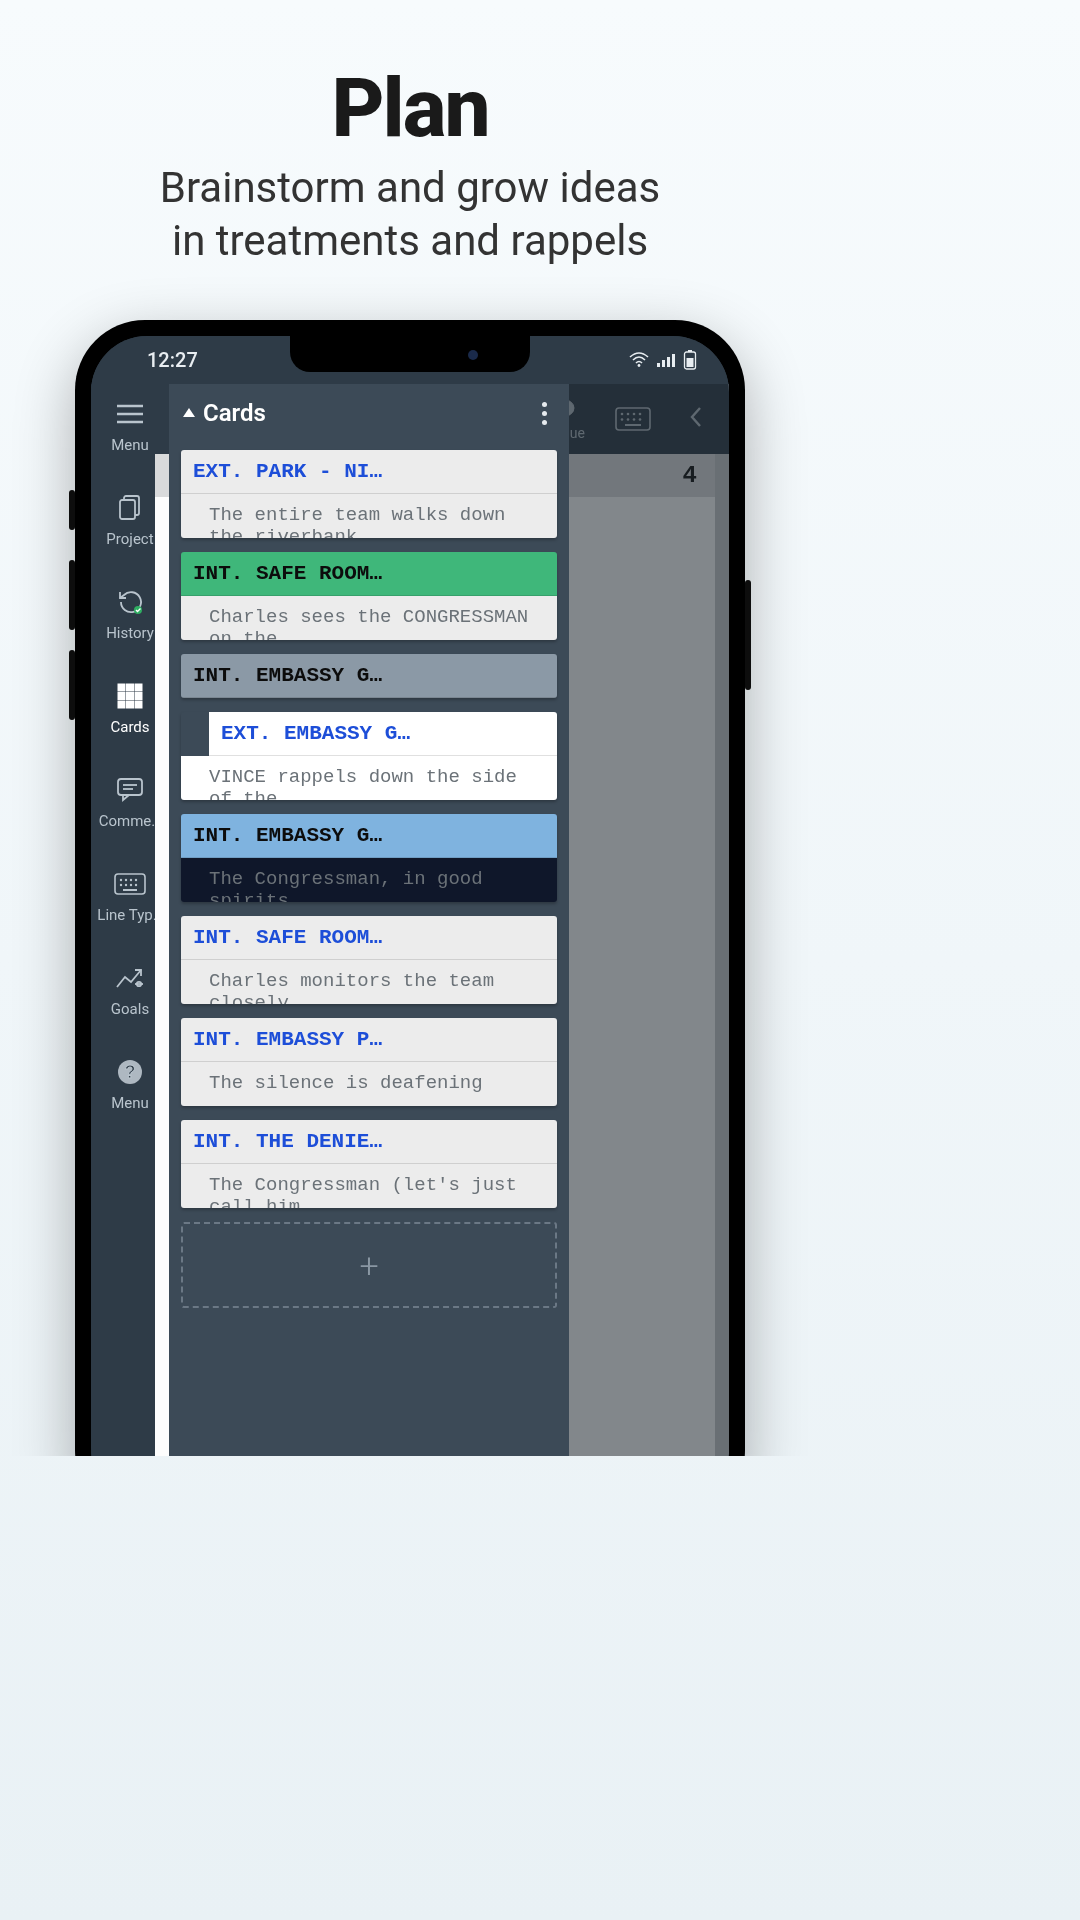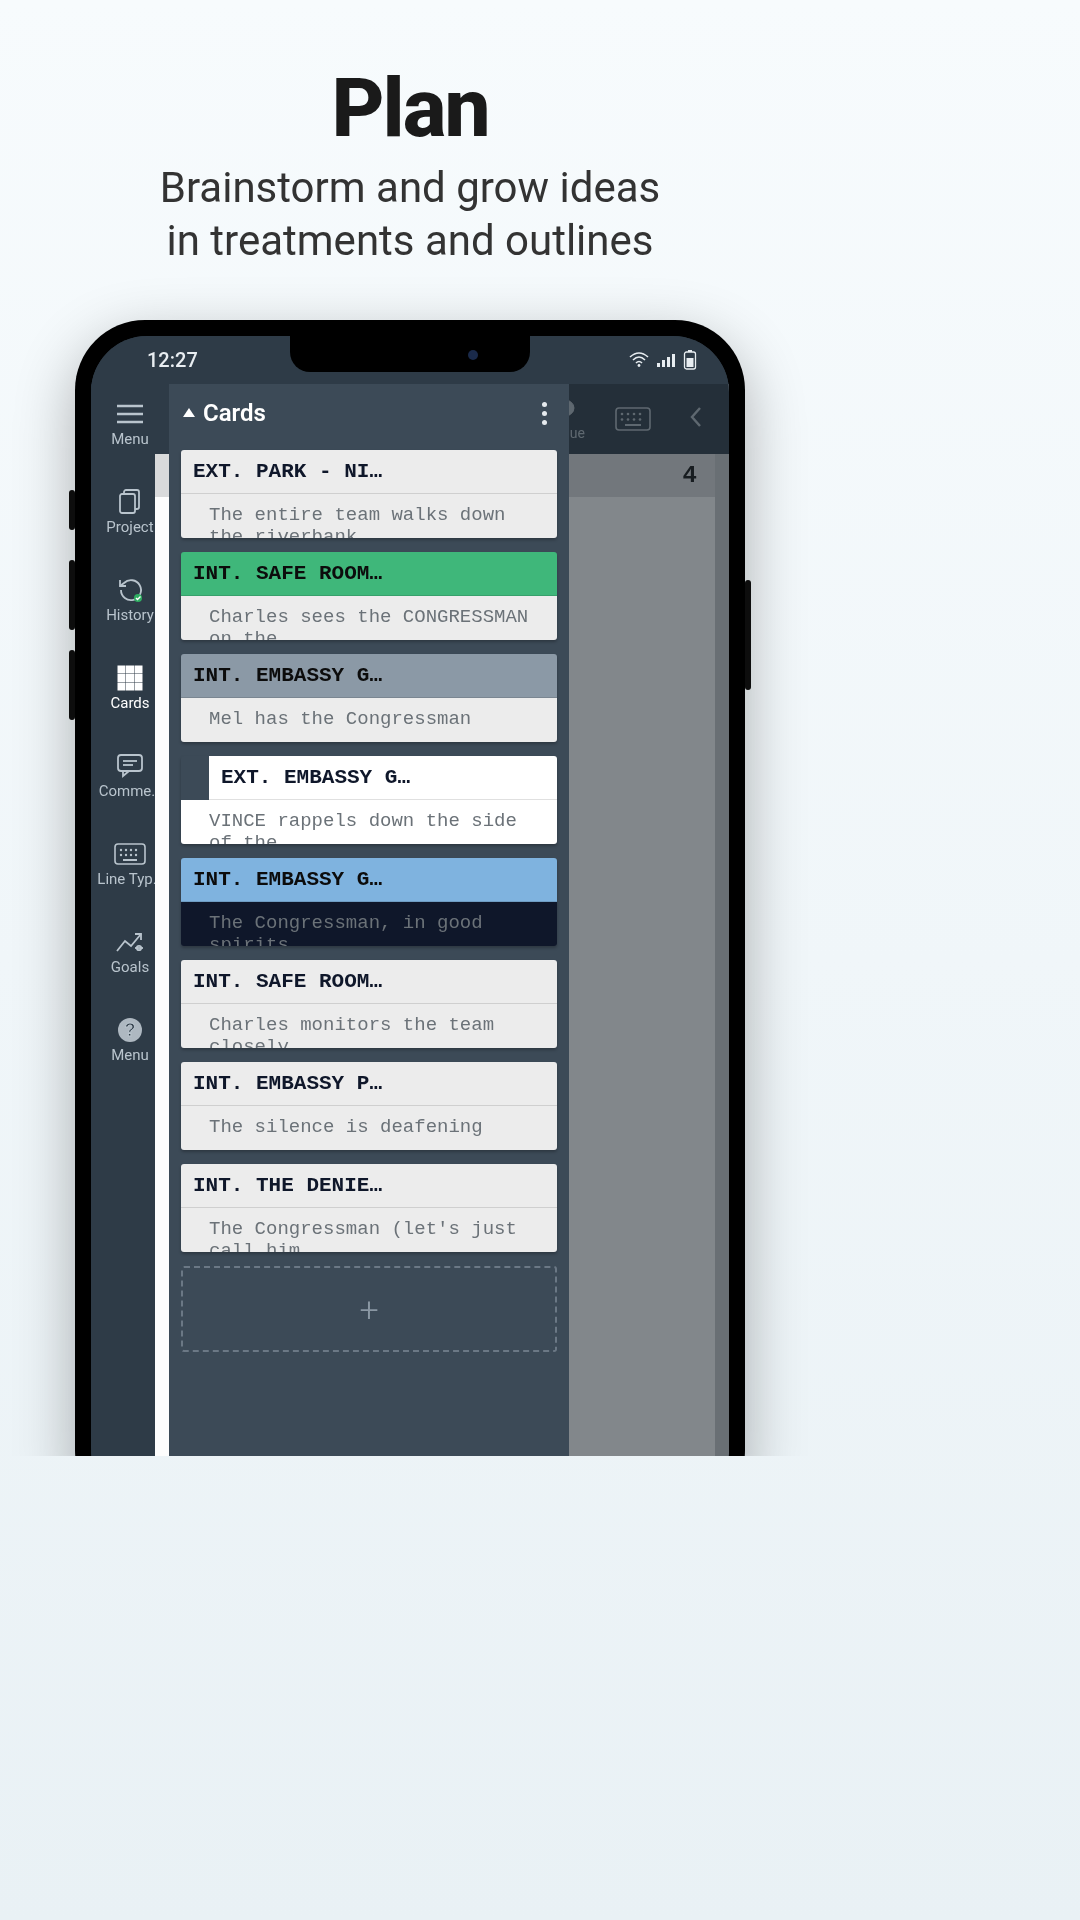--- a/index.html
+++ b/index.html
@@ -111,21 +111,21 @@
     background: #2e3b47;
     display: flex;
     flex-direction: column;
     align-items: center;
     padding-top: 8px;
     gap: 26px;
     color: #b9c4cd;
   }
   .nav-item {
     display:flex; flex-direction:column; align-items:center;
-    gap:0;
+    gap:6px;
     font-size: 15px;
     width:100%;
     padding: 6px 0;
     cursor: pointer;
   }
   .nav-item.active { color:#fff; }
   .nav-item .nav-label { max-width: 72px; overflow:hidden; text-overflow:ellipsis; white-space:nowrap; text-align:center;}
   .nav-icon { width:32px; height:32px; display:flex; align-items:center; justify-content:center; }
   .nav-icon svg { stroke:#b9c4cd; }
   .nav-item.active .nav-icon svg { stroke:#fff; fill:#fff; }
@@ -223,21 +223,21 @@
     border-radius:3px;
     overflow:hidden;
     box-shadow: 0 2px 3px rgba(0,0,0,0.25);
     font-family:"Courier New",Courier,monospace;
     cursor:pointer;
   }
   .card-title {
     padding:10px 12px;
     font-size:21px;
     font-weight:bold;
-    color:#0f172a;
+    color:#1d4ed8;
     white-space:nowrap; overflow:hidden; text-overflow:ellipsis;
     border-bottom:1px solid rgba(0,0,0,0.12);
   }
   .card-body {
     padding:10px 12px 0 28px;
     font-size:19px;
     color:#6b7278;
     height:44px;
     overflow:hidden;
   }
@@ -258,21 +258,21 @@
     cursor:pointer;
   }
 </style>
 </head>
 <body>
 
 <div class="headline">
   <h1>Plan</h1>
   <p>
     <span>Brainstorm and grow ideas</span><br>
-    <span>in treatments and outlines</span>
+    <span>in treatments and rappels</span>
   </p>
 </div>
 
 <div class="phone">
   <div class="side-button sb-left1"></div>
   <div class="side-button sb-left2"></div>
   <div class="side-button sb-left3"></div>
   <div class="side-button sb-right"></div>
 
   <div class="phone-inner">
@@ -459,21 +459,20 @@
               <div class="card style-default">
                 <div class="card-title">EXT. PARK - NI…</div>
                 <div class="card-body">The entire team walks down the riverbank</div>
               </div>
               <div class="card style-green">
                 <div class="card-title">INT. SAFE ROOM…</div>
                 <div class="card-body">Charles sees the CONGRESSMAN on the</div>
               </div>
               <div class="card style-slate">
                 <div class="card-title">INT. EMBASSY G…</div>
-                <div class="card-body">Mel has the Congressman</div>
               </div>
               <div class="card style-white">
                 <div class="card-title">EXT. EMBASSY G…</div>
                 <div class="card-body">VINCE rappels down the side of the</div>
               </div>
               <div class="card style-blue">
                 <div class="card-title">INT. EMBASSY G…</div>
                 <div class="card-body">The Congressman, in good spirits</div>
               </div>
               <div class="card style-default">

